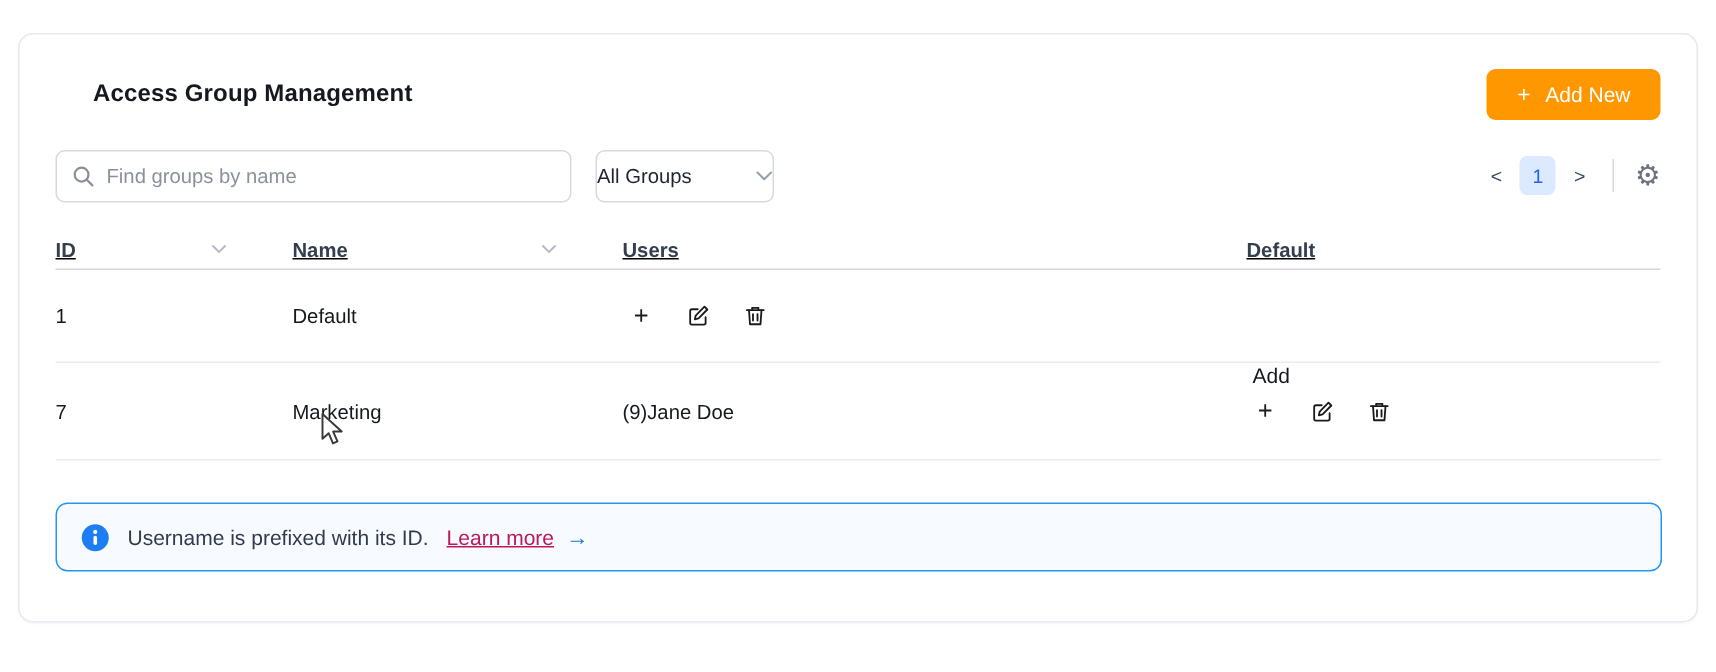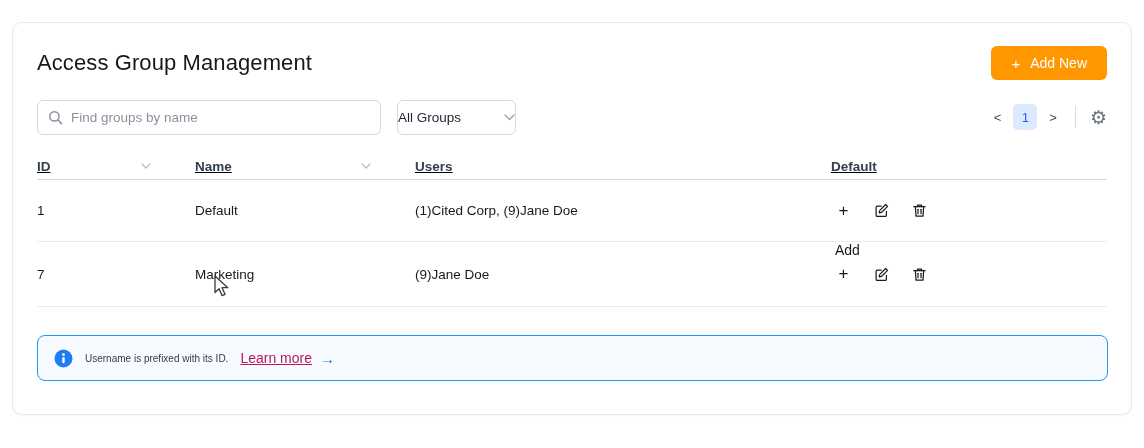--- a/index.html
+++ b/index.html
@@ -11,21 +11,21 @@
     width: 1120px; height: 393px;
     background: #ffffff;
     border: 1px solid #e7e9ee;
     border-radius: 10px;
     box-shadow: 0 1px 2px rgba(16,24,40,.04);
     padding: 20px 24px 0 24px;
   }
 
   
   .card-header { display: flex; align-items: center; justify-content: space-between; height: 40px; }
-  .page-title { font-size: 22px; font-weight: 400; color: #15191f; letter-spacing: .1px; }
+  .page-title { font-size: 16px; font-weight: 700; color: #15191f; letter-spacing: .1px; margin-left: 25px; }
   .btn-add {
     display: flex; align-items: center; gap: 10px;
     background: #ff9800; color: #ffffff;
     border: none; border-radius: 6px;
     height: 34px; padding: 0 20px;
     font-size: 14px; font-family: "Liberation Sans", sans-serif;
     cursor: pointer;
   }
   .btn-add .plus { font-size: 15px; line-height: 1; }
 
@@ -86,21 +86,21 @@
 
   
   .banner {
     margin-top: 28px;
     height: 46px; width: 1071px;
     display: flex; align-items: center;
     border: 1.5px solid #2196f3; border-radius: 8px;
     background: #f7fbff;
     padding: 0 16px;
   }
-  .banner-text { margin-left: 12px; font-size: 10px; color: #323b4e; }
+  .banner-text { margin-left: 12px; font-size: 14px; color: #323b4e; }
   .banner-link { margin-left: 12px; font-size: 14px; color: #be185d; text-decoration: underline; cursor: pointer; }
   .banner-arrow { margin-left: 8px; font-size: 15px; color: #1a73e8; cursor: pointer; }
 
   .cursor { position: absolute; left: 213px; top: 275px; pointer-events: none; z-index: 10; }
 </style>
 </head>
 <body>
 
 <div class="card">
 
@@ -156,21 +156,20 @@
         <span>Users</span>
       </div>
       <div class="th no-sort">
         <span>Default</span>
       </div>
     </div>
 
     <div class="trow tr tr-1">
       <div class="cell">1</div>
       <div class="cell">Default</div>
-      <div class="cell">(1)Cited Corp, (9)Jane Doe</div>
       <div class="actions-cell">
         <span class="action-btn plus-action">+</span>
         <span class="action-btn">
           <svg width="17" height="17" viewBox="0 0 18 18" fill="none" stroke="#1b1b1b" stroke-width="1.3" stroke-linecap="round" stroke-linejoin="round">
             <path d="M14.2 10v4a1.3 1.3 0 0 1-1.3 1.3H4.6A1.3 1.3 0 0 1 3.3 14V5.7a1.3 1.3 0 0 1 1.3-1.3h4"></path>
             <path d="M13.4 2.6l2 2-6.2 6.3-2.6.6.6-2.6z"></path>
           </svg>
         </span>
         <span class="action-btn">
           <svg width="17" height="17" viewBox="0 0 18 18" fill="none" stroke="#1b1b1b" stroke-width="1.3" stroke-linecap="round" stroke-linejoin="round">

